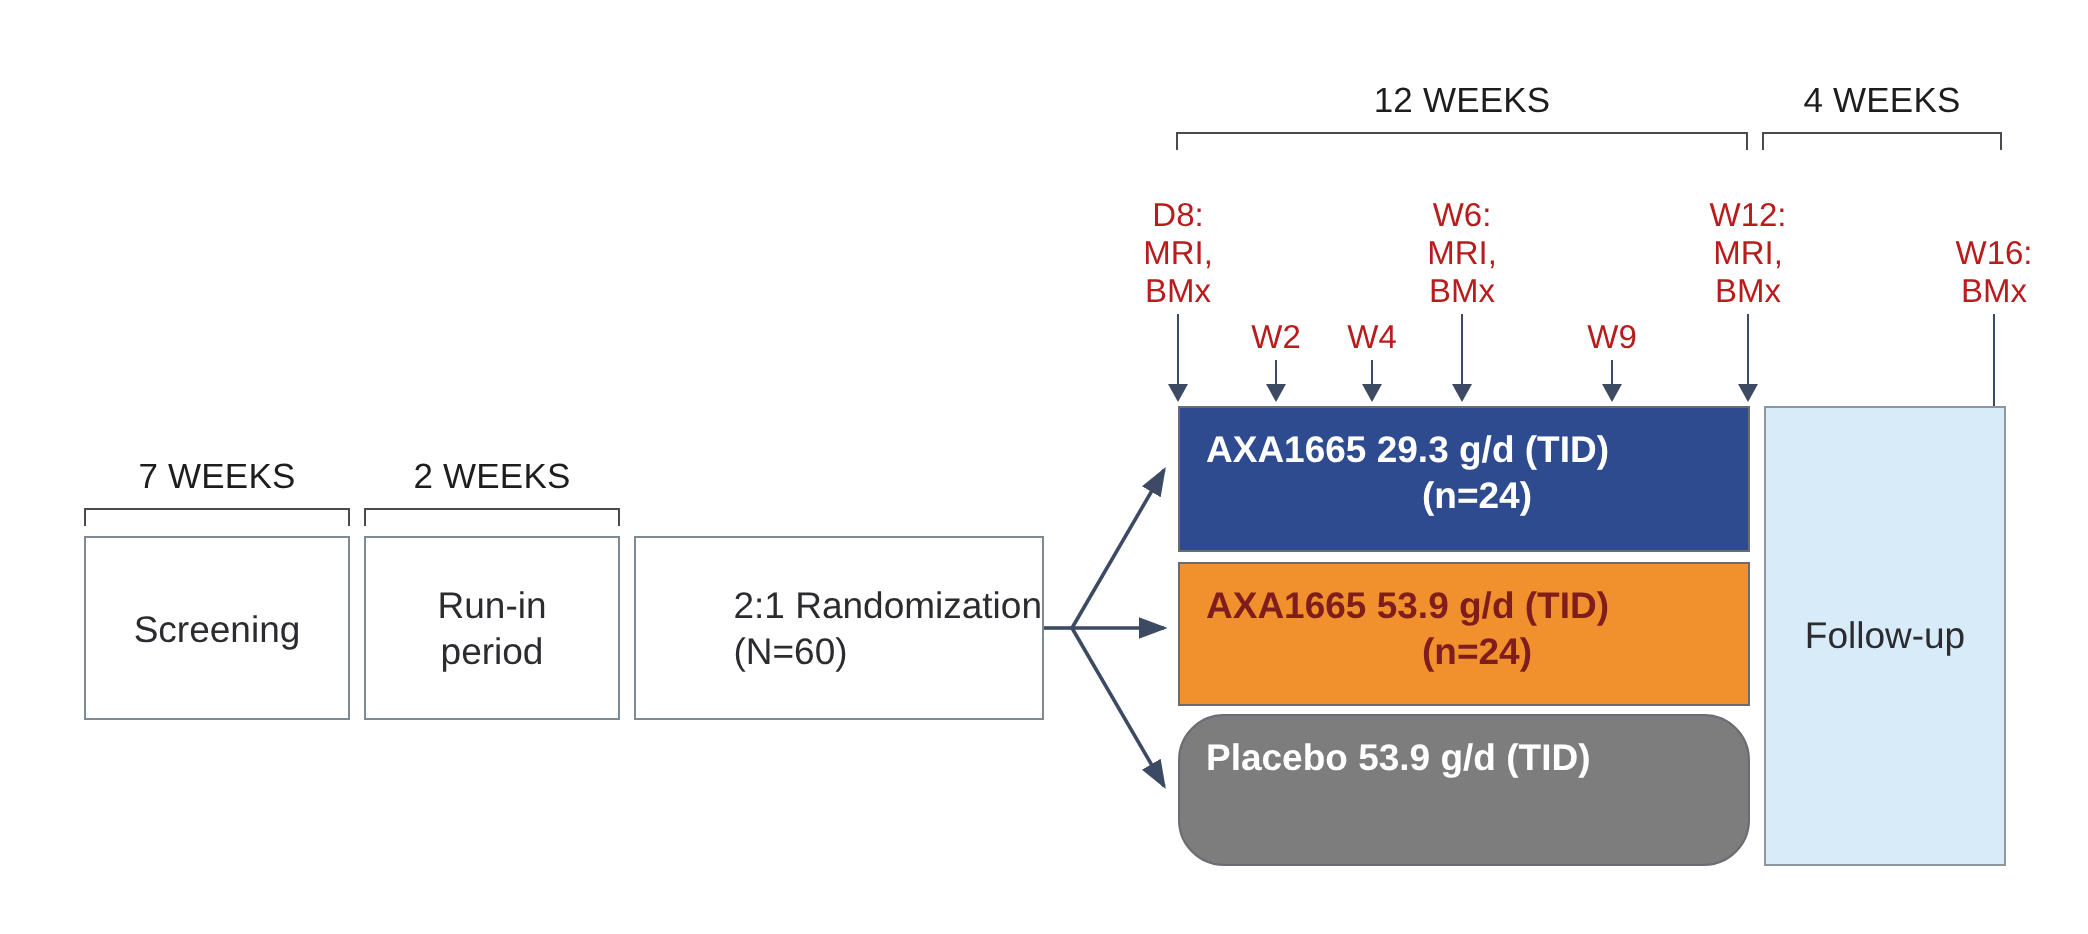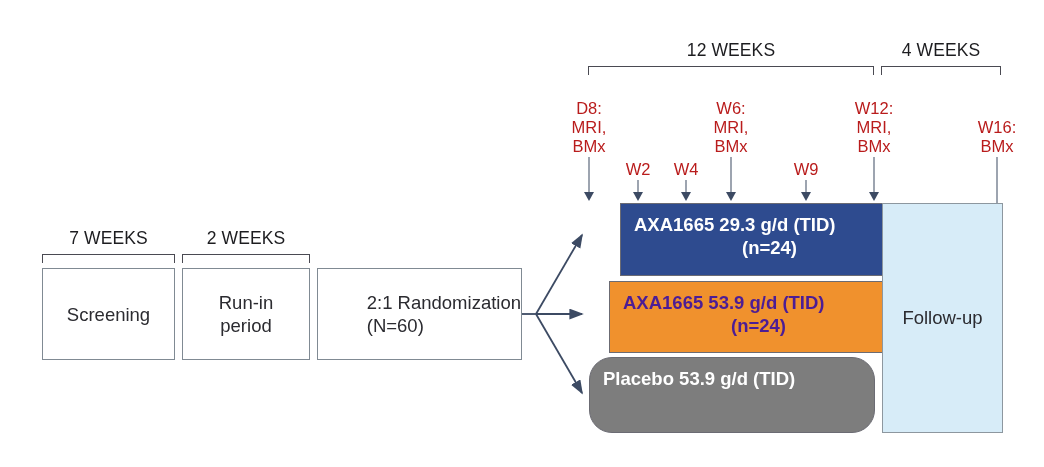--- a/index.html
+++ b/index.html
@@ -220,26 +220,26 @@
 
     <path d="M0,124 L14,124" stroke="#3c4a63" stroke-width="1.8" fill="none"></path>
 
     <path d="M14,124 L60,45" stroke="#3c4a63" stroke-width="1.8" fill="none" marker-end="url(#ah)"></path>
 
     <path d="M14,124 L60,124" stroke="#3c4a63" stroke-width="1.8" fill="none" marker-end="url(#ah)"></path>
 
     <path d="M14,124 L60,203" stroke="#3c4a63" stroke-width="1.8" fill="none" marker-end="url(#ah)"></path>
   </svg>
 
-  <div class="arm-box" style="left:620px; top:203px; width:286px; height:73px; background:#2e4b8f; color:#ffffff;">
+  <div class="arm-box" style="left:589px; top:203px; width:286px; height:73px; background:#2e4b8f; color:#ffffff;">
     <span>AXA1665 29.3 g/d (TID)</span>
     <span class="arm-line2">(n=24)</span>
   </div>
 
-  <div class="arm-box" style="left:609px; top:281px; width:286px; height:72px; background:#f0912d; color:#4c1d95;">
+  <div class="arm-box" style="left:589px; top:281px; width:286px; height:72px; background:#f0912d; color:#7f1d1d;">
     <span>AXA1665 53.9 g/d (TID)</span>
     <span class="arm-line2">(n=24)</span>
   </div>
 
   <div class="arm-box" style="left:589px; top:357px; width:286px; height:76px; background:#7d7d7d; color:#ffffff;border-radius:23px;">
     <span>Placebo 53.9 g/d (TID)</span>
   </div>
 
   <div class="followup-box" style="left:882px; top:203px; width:121px; height:230px; background:#d7ecf8;">
     <span>Follow-up</span>

